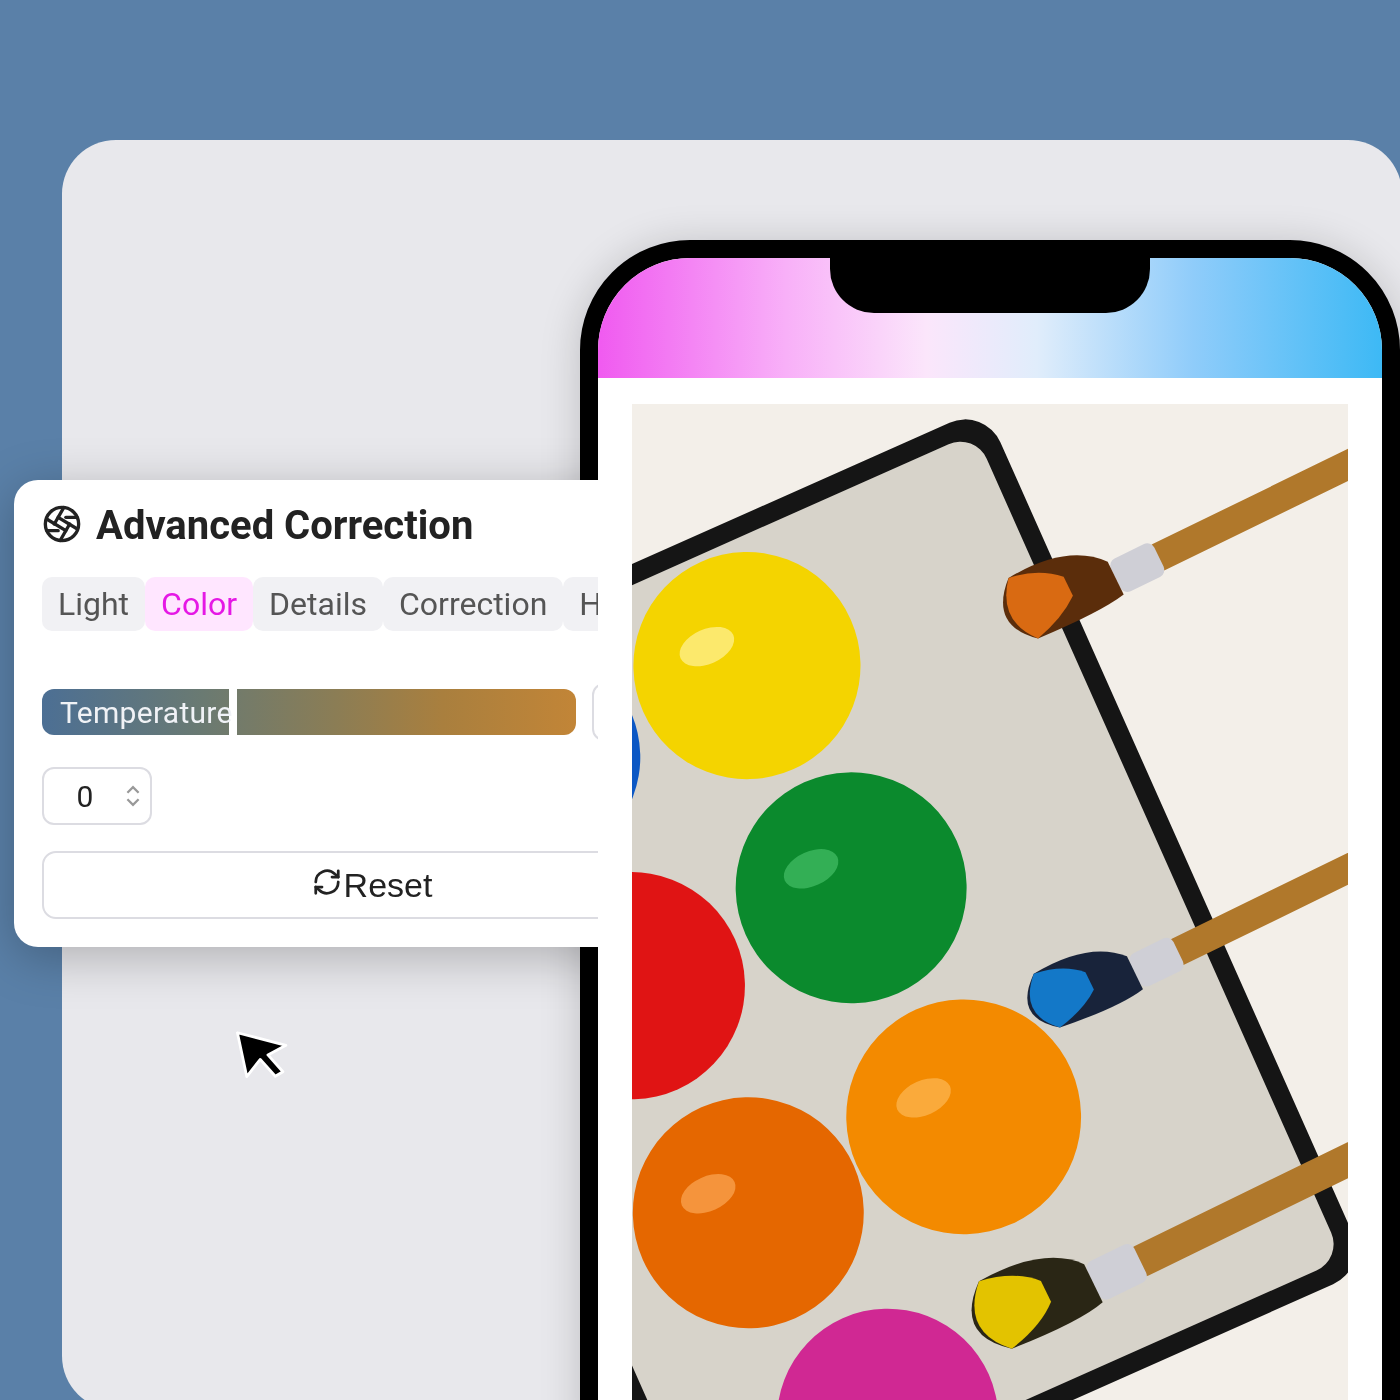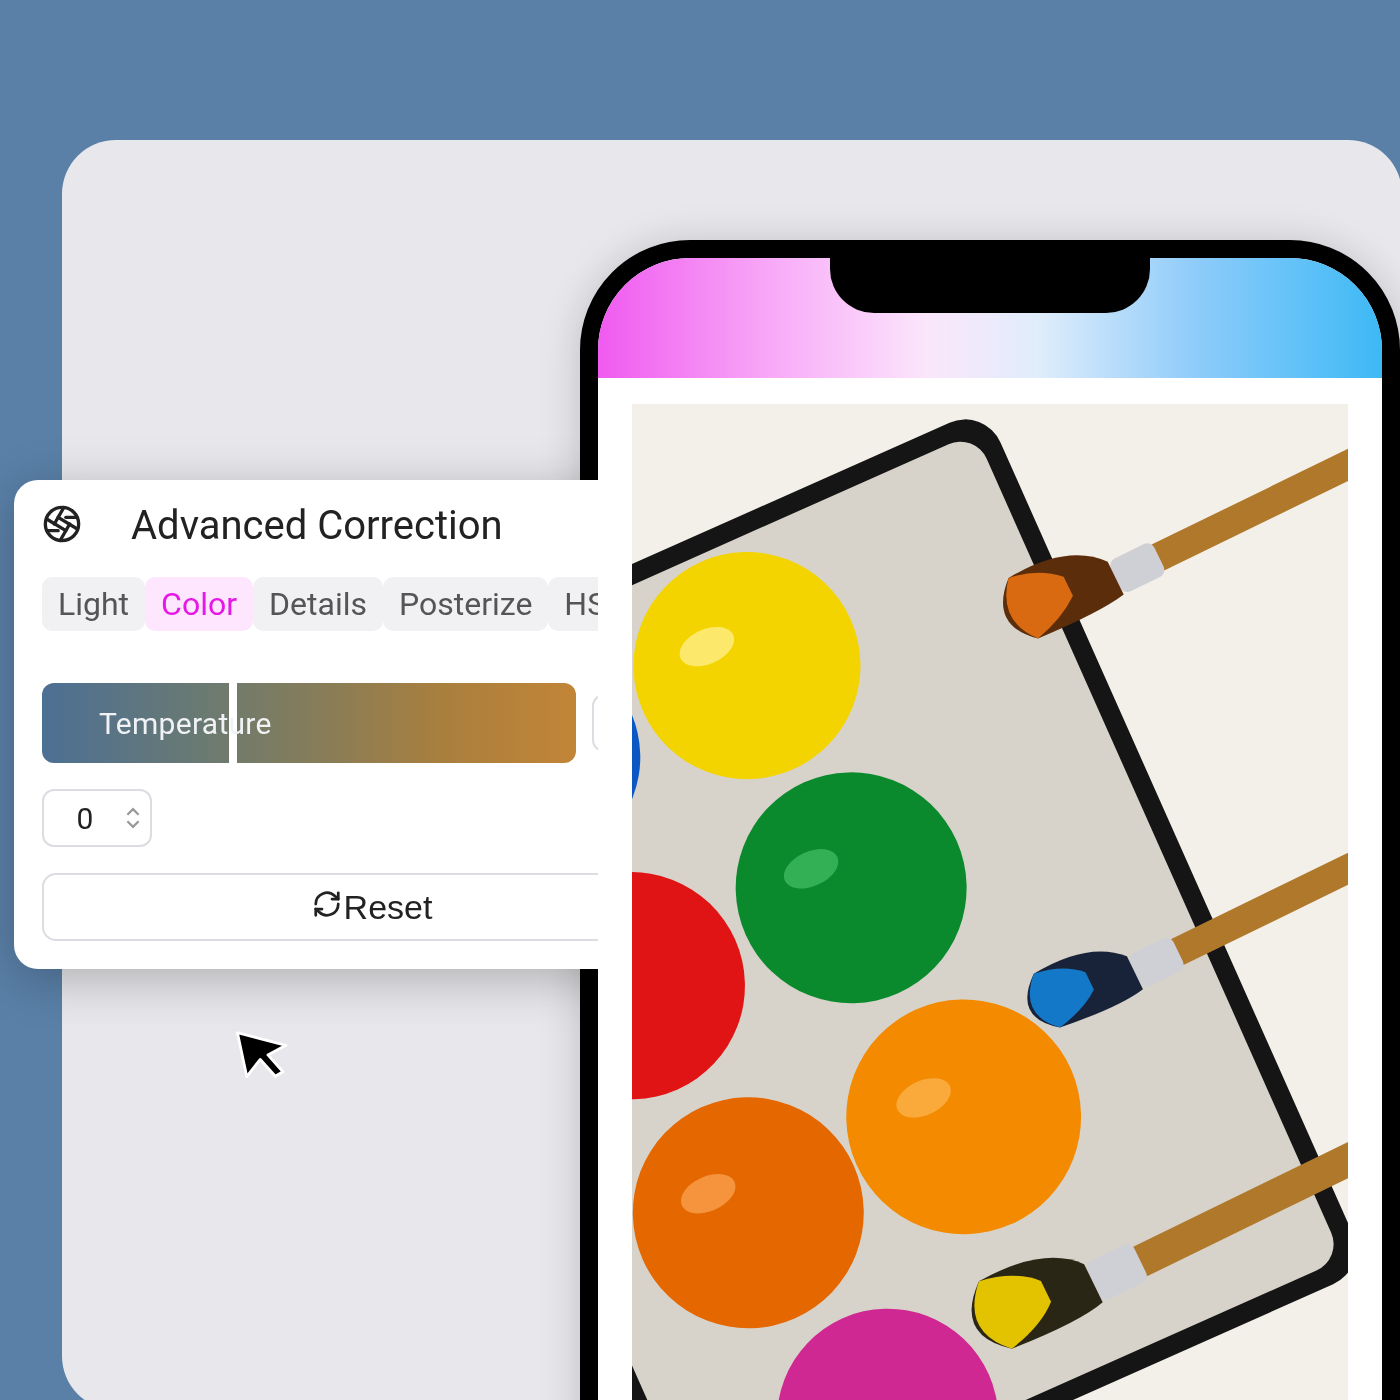--- a/index.html
+++ b/index.html
@@ -83,24 +83,23 @@
     padding: 22px 28px 28px 28px;
   }
   .panel-header {
     display: flex;
     align-items: center;
     gap: 14px;
     margin-bottom: 28px;
   }
   .panel-title {
     font-size: 40px;
-    font-weight: 400;
+    font-weight: 700;
     color: #222;
     flex: 1;
-    margin-left: 35px;
   }
   .chevron {
     width: 36px; height: 36px;
     display:flex; align-items:center; justify-content:center;
   }
 
   .tabs {
     display: flex;
     gap: 0;
     margin-bottom: 52px;
@@ -121,26 +120,25 @@
 
   .slider-row {
     display: flex;
     align-items: center;
     gap: 16px;
     margin-bottom: 26px;
   }
   .slider {
     flex: 1;
     position: relative;
-    height: 80px;
+    height: 46px;
     border-radius: 12px;
     overflow: hidden;
     display: flex;
     align-items: center;
-    padding-left: 39px;
   }
   .slider-temp { background: linear-gradient(90deg,#4c6f94 0%,#6a7a72 30%,#8b7d55 55%,#a97f3e 75%,#c28537 100%); }
   .slider-tint { background: linear-gradient(90deg,#4d9a4b 0%,#6e7f58 28%,#836a69 48%,#a25d8b 68%,#c34fa7 100%); }
   .slider-label {
     position: relative;
     color: #f0f2f6;
     font-size: 30px;
     padding-left: 18px;
     z-index: 2;
     letter-spacing: .3px;
@@ -277,21 +275,21 @@
       <svg width="28" height="28" viewBox="0 0 24 24" fill="none" stroke="#222" stroke-width="3" stroke-linecap="round" stroke-linejoin="round">
         <polyline points="5 15 12 8 19 15"></polyline>
       </svg>
     </span>
   </div>
 
   <div class="tabs">
     <div class="tab">Light</div>
     <div class="tab active">Color</div>
     <div class="tab">Details</div>
-    <div class="tab">Posterize</div>
+    <div class="tab">Correction</div>
     <div class="tab">HSL</div>
   </div>
 
   <div class="slider-row">
     <div class="slider slider-temp">
       <div class="slider-handle"></div>
       <span class="slider-label">Temperature</span>
     </div>
     <div class="value-box">
       <span class="value-num">0</span>

